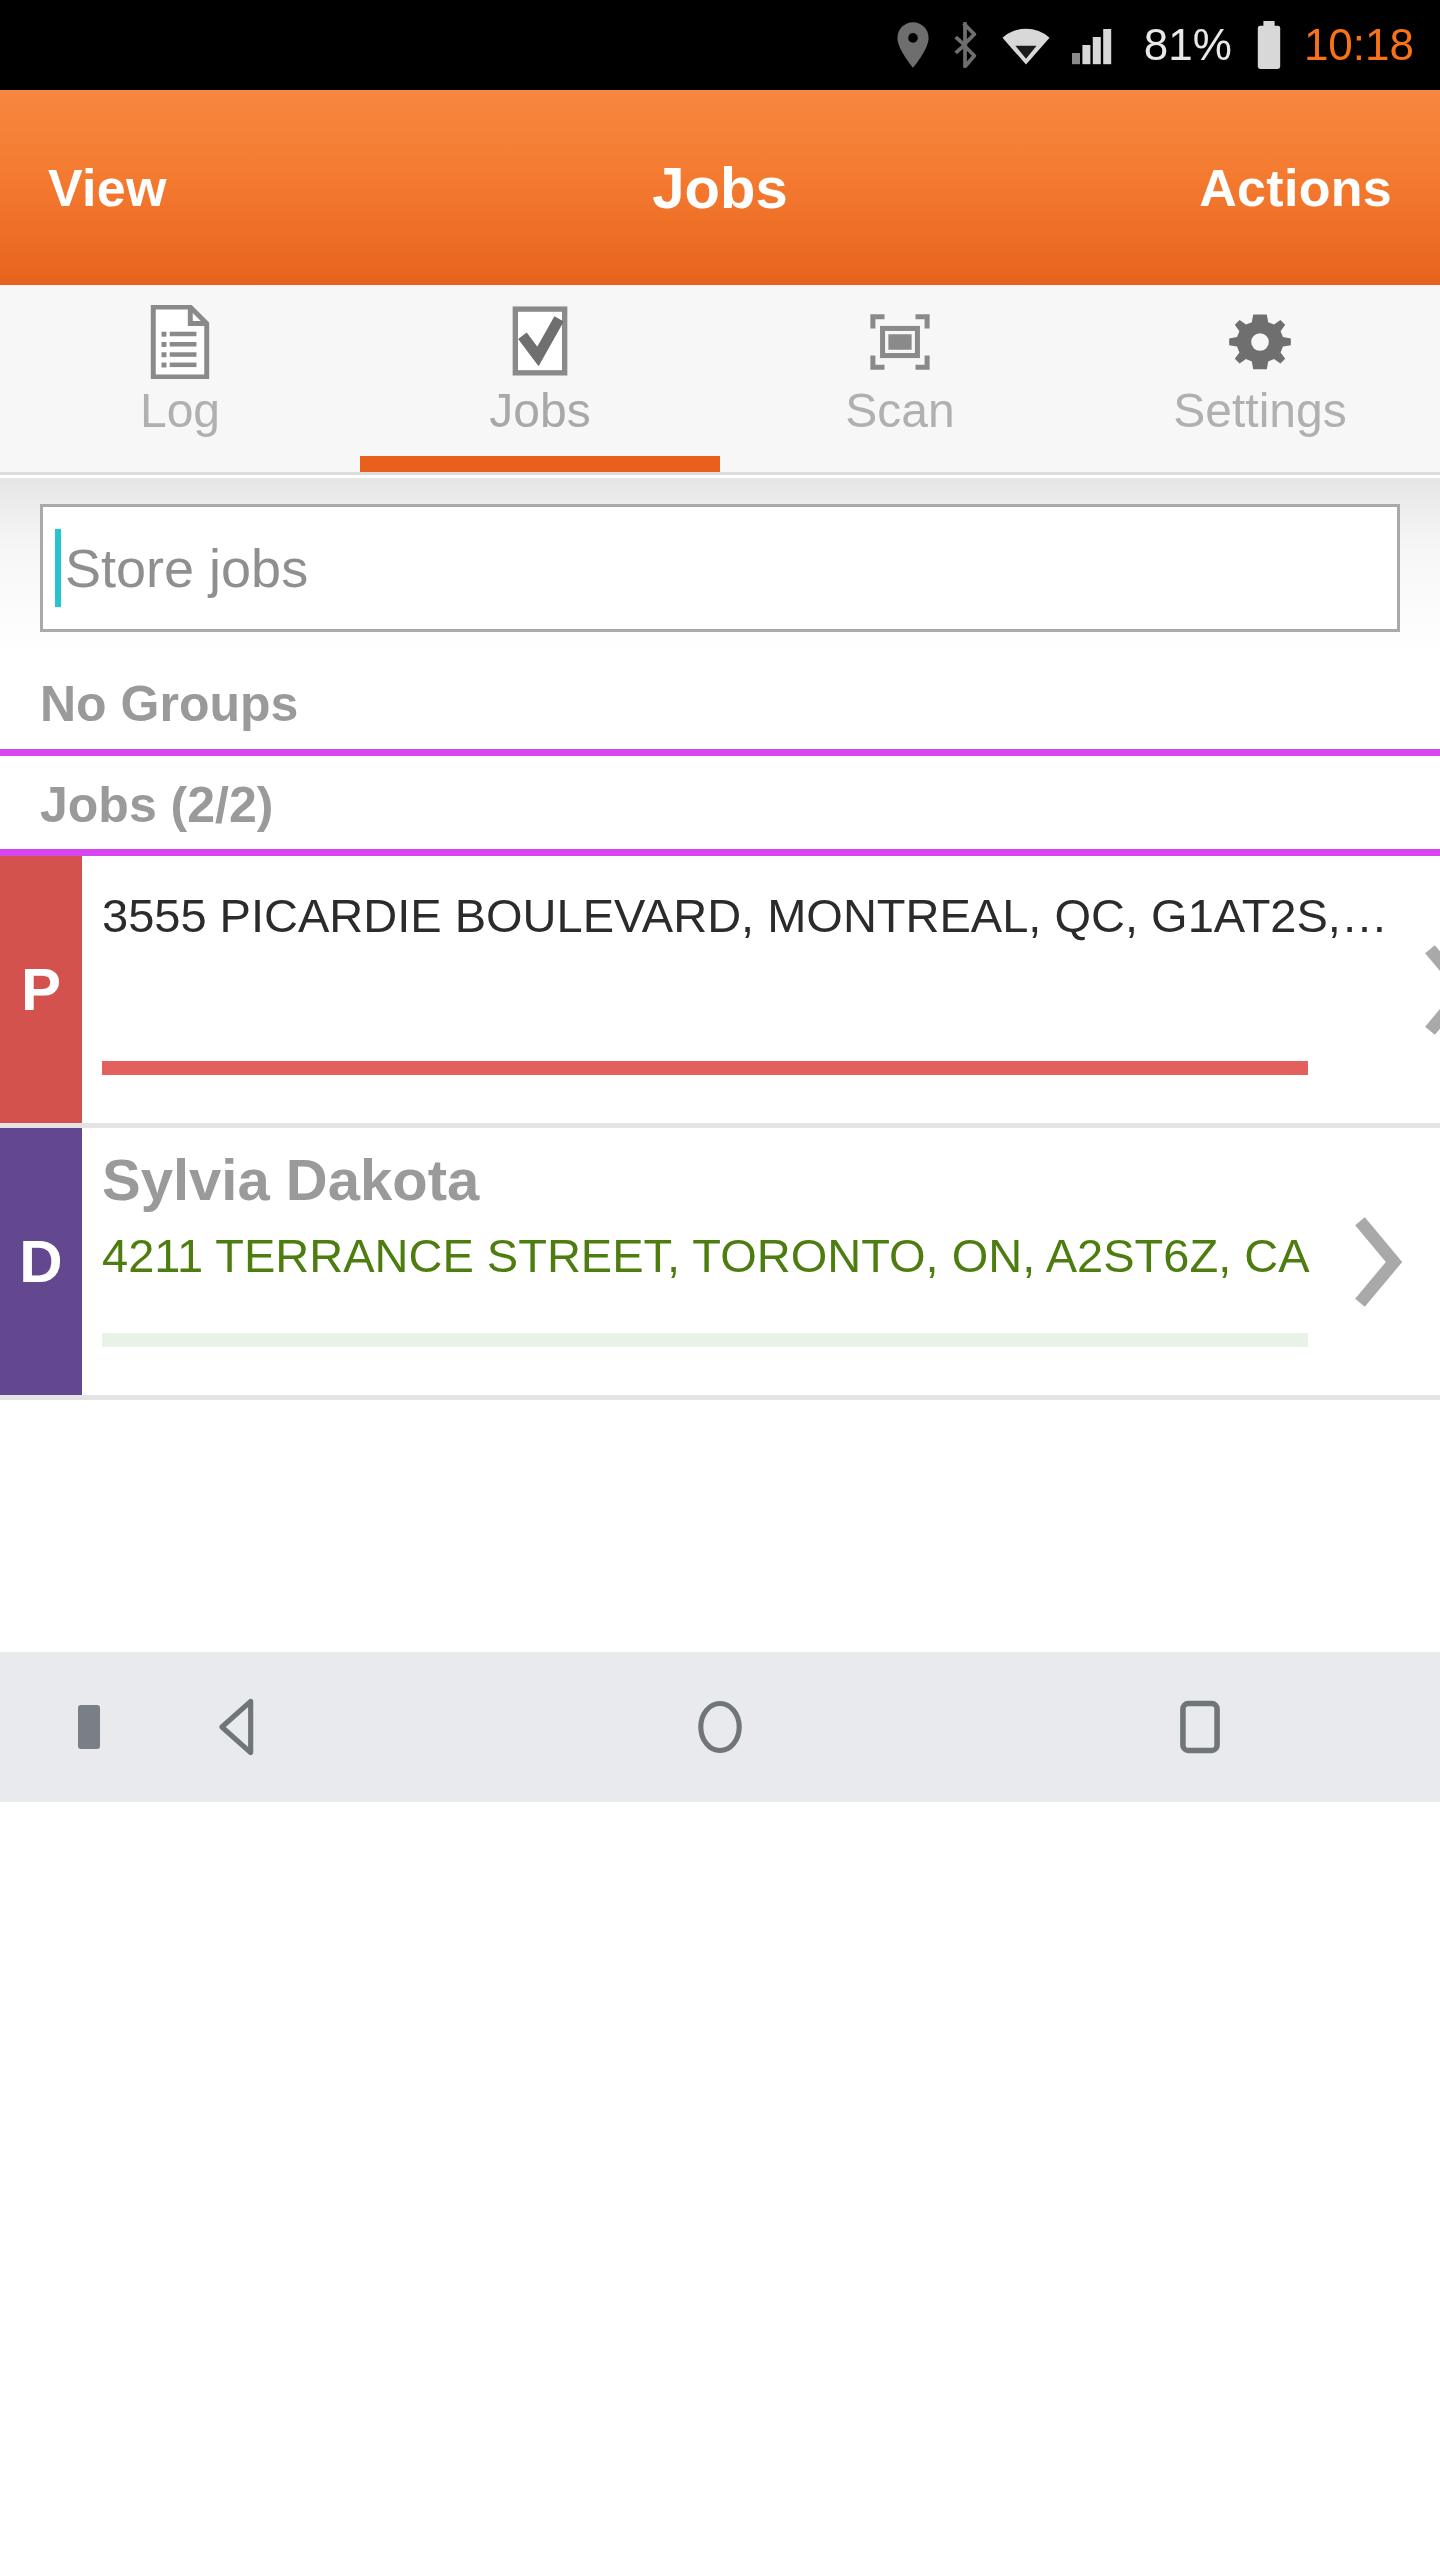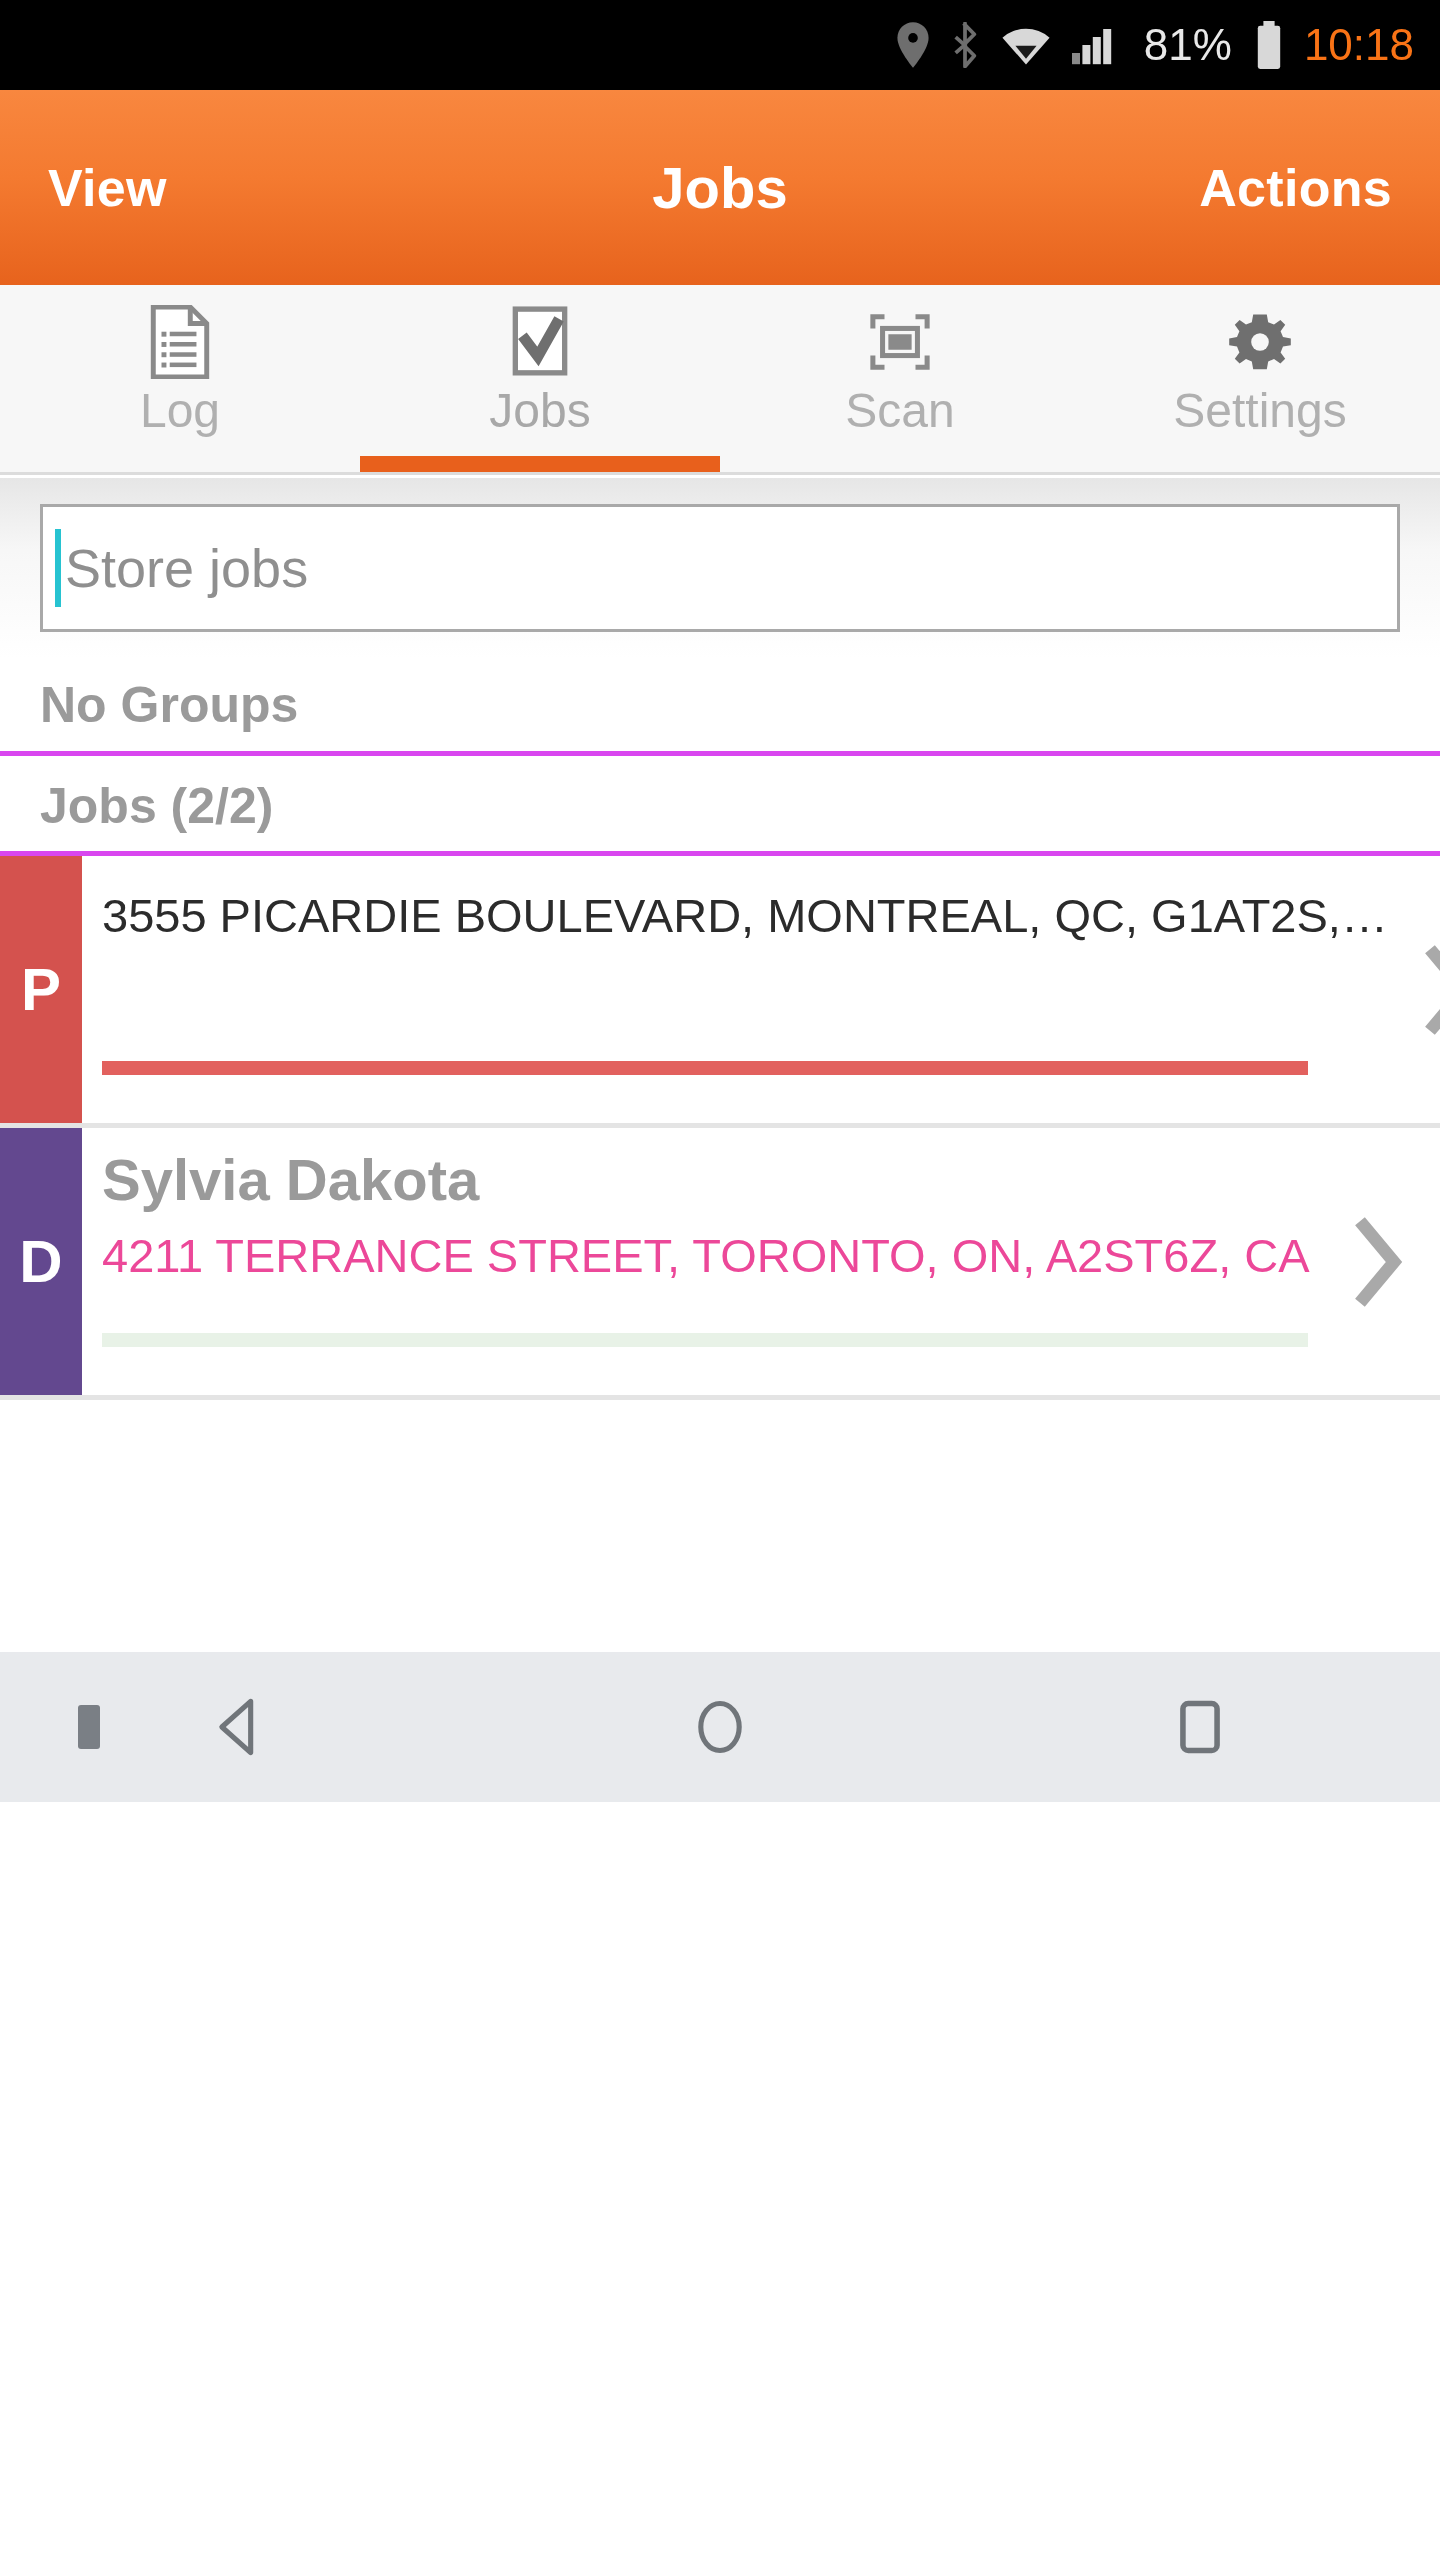--- a/index.html
+++ b/index.html
@@ -84,21 +84,21 @@
     font-size:54px; color:#8f8f8f; margin-left:4px; user-select:none;
     white-space:nowrap;
   }
 
   
   .sec {
     width:1440px; background:#ffffff;
     display:flex; align-items:center;
     padding-left:40px;
     font-size:50px; font-weight:bold; color:#9a9a9a;
-    border-bottom:5px solid #d946ef;
+    border-bottom:7px solid #d946ef;
   }
   #sec-groups { position:absolute; top:658px; height:98px; }
   #sec-jobs   { position:absolute; top:760px; height:96px; }
 
   
   .joblist { position:absolute; top:856px; left:0; width:1440px; }
   .jobrow {
     position:relative; width:1440px; height:272px;
     background:#ffffff; display:flex;
     border-bottom:5px solid #e4e4e4;
@@ -117,21 +117,21 @@
   .job-addr  { font-size:47px; line-height:1.2; margin-top:14px; white-space:nowrap; }
   .progtrack {
     position:absolute; left:20px; bottom:48px; width:1206px; height:14px;
   }
   .chev {
     flex:0 0 122px; display:flex; align-items:center; justify-content:center;
   }
   .row-p .job-title { color:#1c1c1c; }
   .row-p .job-addr  { color:#2b2b2b; }
   .row-d .job-title { color:#9a9a9a; }
-  .row-d .job-addr  { color:#ec4899; }
+  .row-d .job-addr  { color:#4d7c0f; }
 
   
   .navbar {
     position:absolute; bottom:0; left:0; width:1440px; height:150px;
     background:#e8eaed; display:flex; align-items:center;
   }
   .nav-dot { position:absolute; left:78px; width:22px; height:44px;
              background:#7a7f85; border-radius:3px; }
   .nav-btn { flex:1; display:flex; align-items:center; justify-content:center;
              cursor:pointer; }

